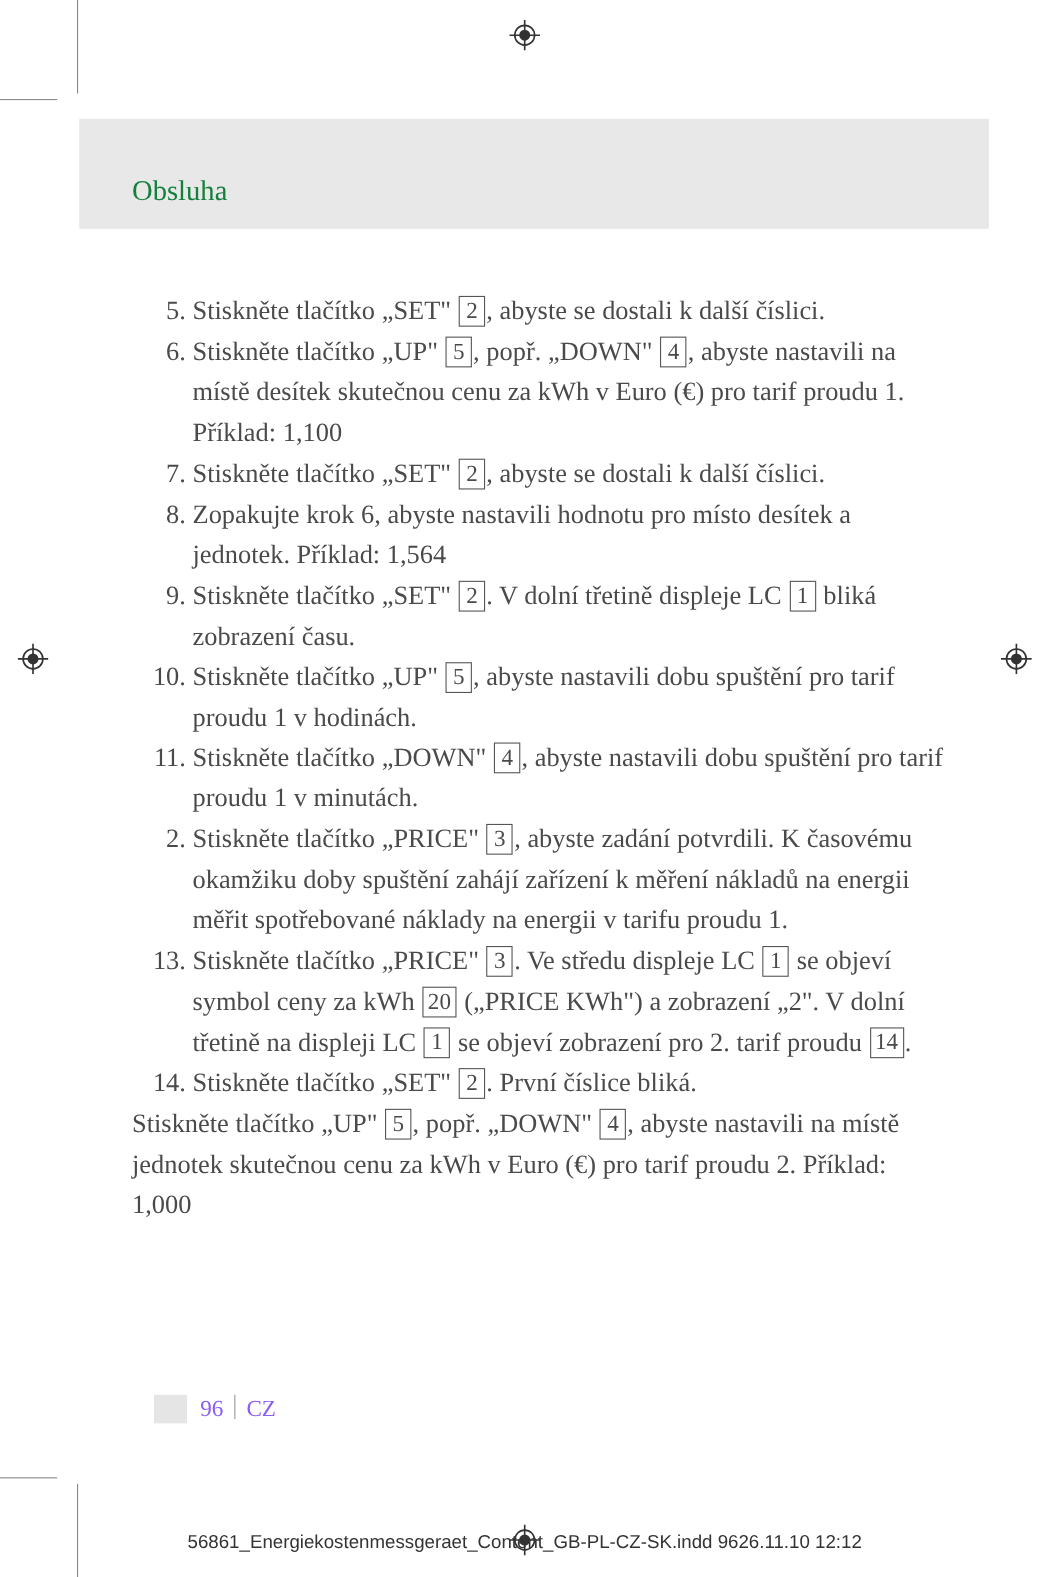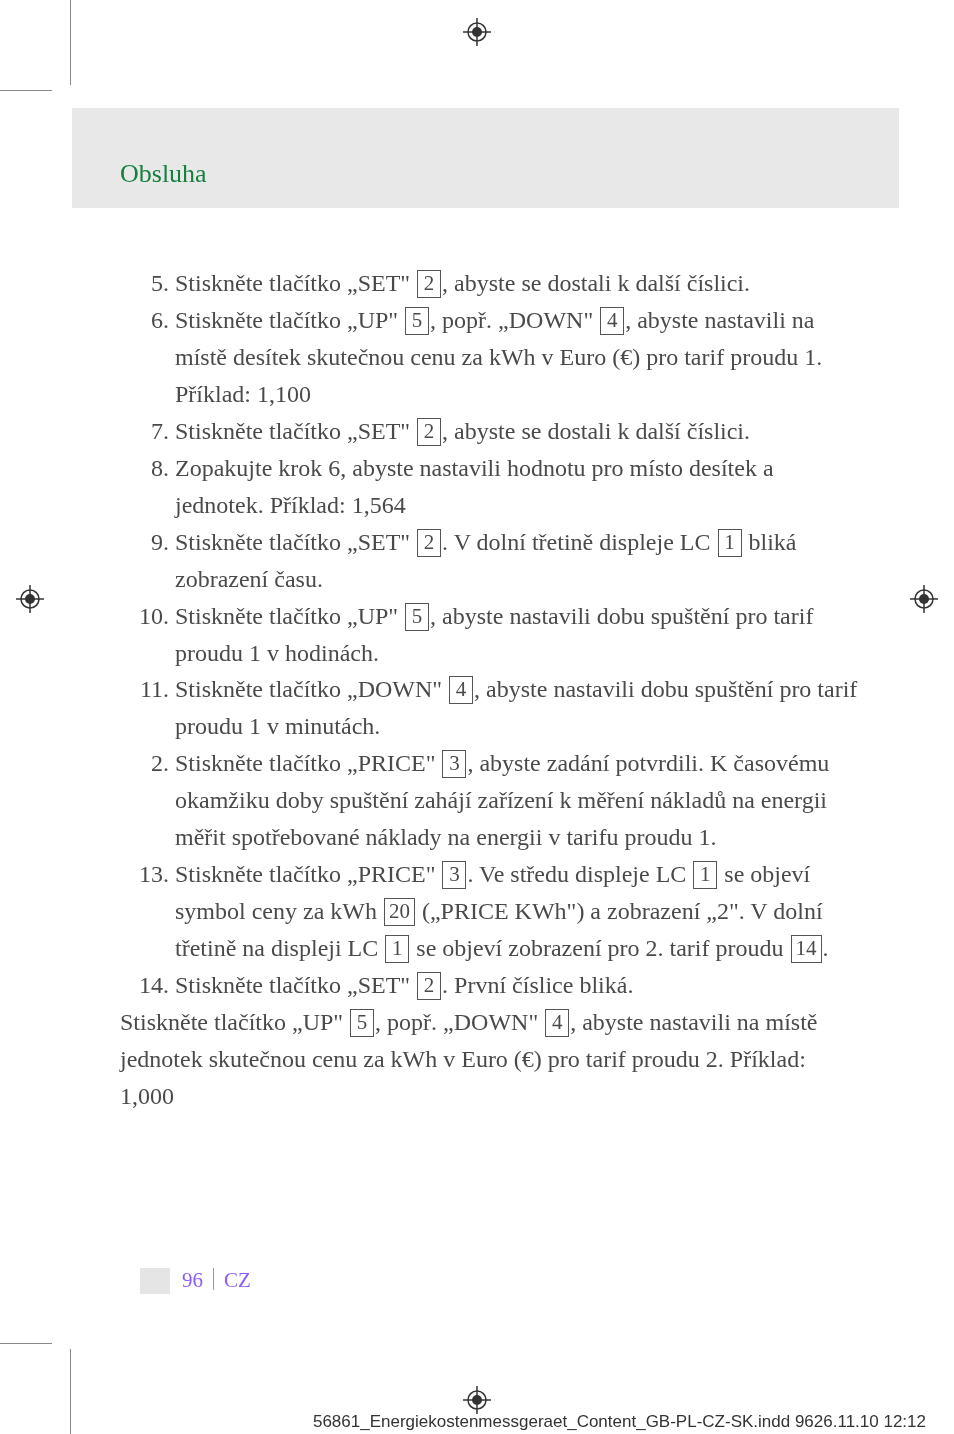--- a/index.html
+++ b/index.html
@@ -89,25 +89,25 @@
       margin-right: 12px;
     }
     .footer-divider {
       width: 1px;
       height: 22px;
       background: #999;
       margin: 0 10px;
     }
     .bottom-info {
       position: absolute;
-      bottom: 2px;
+      bottom: 22px;
       left: 0;
       right: 0;
       display: flex;
-      justify-content: flex-end;
+      justify-content: center;
       padding: 0 28px;
       font-size: 17px;
       color: #333;
       font-family: Arial, sans-serif;
     }
   </style>
 </head>
 <body>
 
 <div class="crop-mark crop-tl-v"></div>

